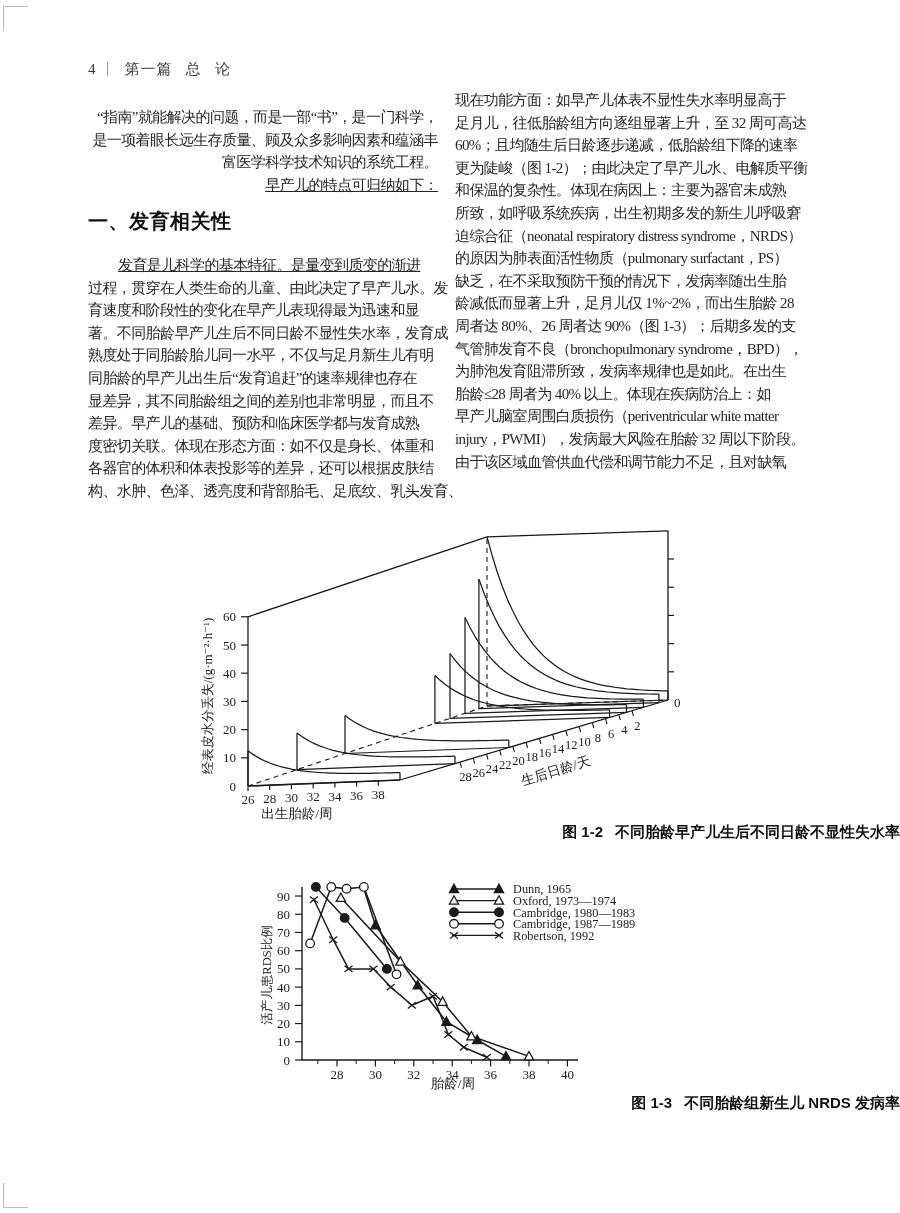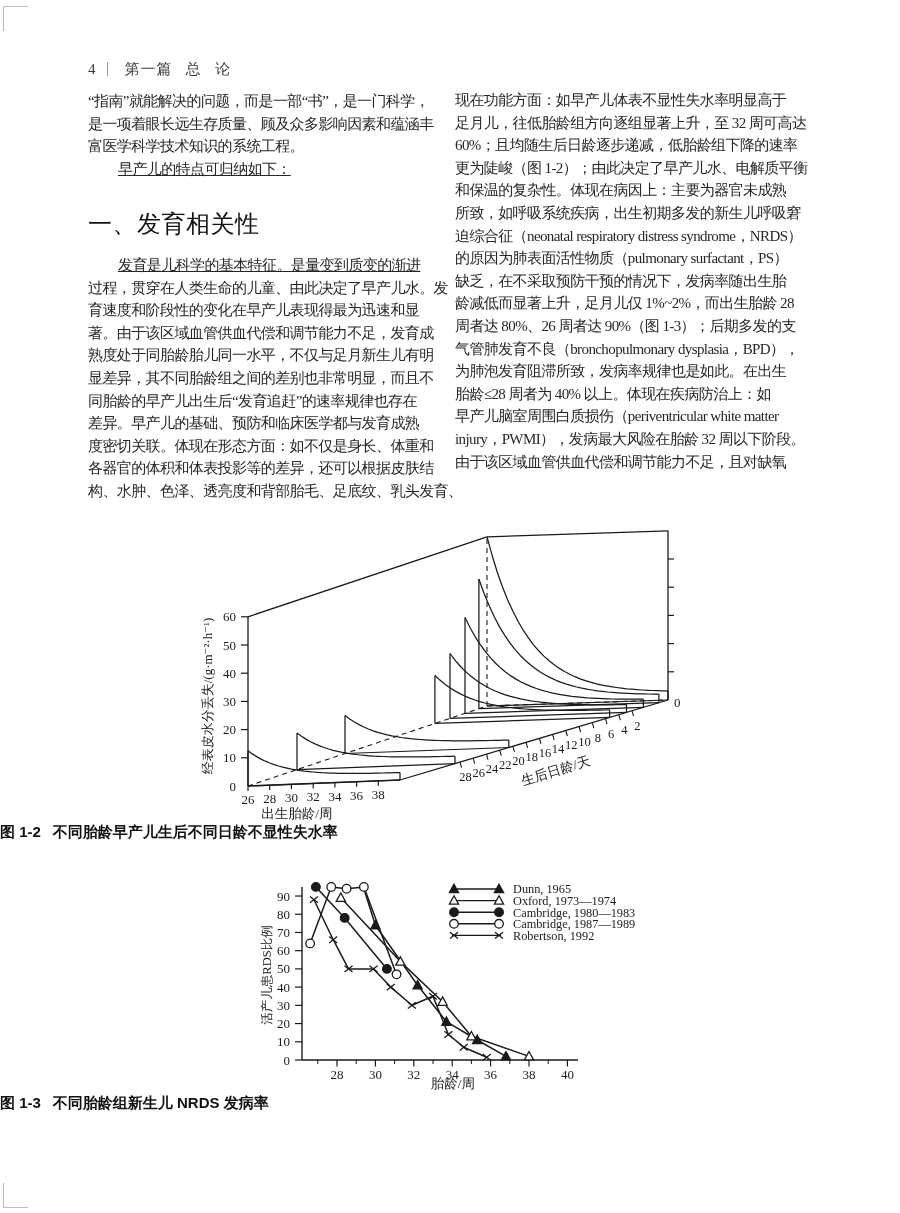--- a/index.html
+++ b/index.html
@@ -15,80 +15,80 @@
   .runhead .pgnum{margin-right:11px;}
   .runhead .divider{width:1px;height:14px;background:#9a9a9a;margin-right:17px;}
   .runhead .part{margin-right:13px;letter-spacing:1px;}
   .runhead .booktitle{word-spacing:9px;letter-spacing:1px;}
   
   .textblock{position:absolute;}
   .line{height:22.6px;line-height:22.6px;font-size:15px;letter-spacing:-0.6px;white-space:nowrap;}
   .line.indent{text-indent:30px;text-decoration:underline;}
   .sec-heading{position:absolute;left:88px;top:208px;width:350px;
                font-family:"Liberation Sans","DejaVu Sans",sans-serif;
-               font-weight:normal;font-size:24px;letter-spacing:0.5px;color:#111;}
+               font-weight:bold;font-size:20px;letter-spacing:0.5px;color:#111;}
   
   .figwrap{position:absolute;}
-  .figcaption{position:absolute;left:0;width:900px;text-align:left;
+  .figcaption{position:absolute;left:0;width:900px;text-align:right;
               font-family:"Liberation Sans","DejaVu Sans",sans-serif;
               font-weight:bold;font-size:15px;color:#111;}
   .figcaption .cap-label{margin-right:12px;}
   svg text{font-family:"Liberation Serif","DejaVu Serif",serif;fill:#1a1a1a;}
 </style>
 </head>
 <body>
 
 <div class="page">
 
   <div class="crop tl"></div>
   <div class="crop bl"></div>
 
   <div class="runhead">
     <span class="pgnum">4</span>
     <span class="divider"></span>
     <span class="part">第一篇</span>
     <span class="booktitle">总 论</span>
   </div>
 
-  <div class="textblock" style="left:88px;top:90px;width:350px;">
+  <div class="textblock" style="left:88px;top:106px;width:350px;text-align:right;">
       <div class="line">“指南”就能解决的问题，而是一部“书”，是一门科学，</div>
       <div class="line">是一项着眼长远生存质量、顾及众多影响因素和蕴涵丰</div>
       <div class="line">富医学科学技术知识的系统工程。</div>
       <div class="line indent">早产儿的特点可归纳如下：</div>
     </div>
 
   <div class="sec-heading">一、发育相关性</div>
 
   <div class="textblock" style="left:88px;top:254px;width:350px;">
       <div class="line indent">发育是儿科学的基本特征。是量变到质变的渐进</div>
       <div class="line">过程，贯穿在人类生命的儿童、由此决定了早产儿水。发</div>
       <div class="line">育速度和阶段性的变化在早产儿表现得最为迅速和显</div>
-      <div class="line">著。由于该区域血管供血代偿和调节能力不足，发育成</div>
+      <div class="line">著。不同胎龄早产儿生后不同日龄不显性失水率，发育成</div>
       <div class="line">熟度处于同胎龄胎儿同一水平，不仅与足月新生儿有明</div>
+      <div class="line">同胎龄的早产儿出生后“发育追赶”的速率规律也存在</div>
       <div class="line">显差异，其不同胎龄组之间的差别也非常明显，而且不</div>
-      <div class="line">同胎龄的早产儿出生后“发育追赶”的速率规律也存在</div>
       <div class="line">差异。早产儿的基础、预防和临床医学都与发育成熟</div>
       <div class="line">度密切关联。体现在形态方面：如不仅是身长、体重和</div>
       <div class="line">各器官的体积和体表投影等的差异，还可以根据皮肤结</div>
       <div class="line">构、水肿、色泽、透亮度和背部胎毛、足底纹、乳头发育、</div>
     </div>
 
   <div class="textblock" style="left:455px;top:89px;width:360px;">
       <div class="line">现在功能方面：如早产儿体表不显性失水率明显高于</div>
       <div class="line">足月儿，往低胎龄组方向逐组显著上升，至 32 周可高达</div>
       <div class="line">60%；且均随生后日龄逐步递减，低胎龄组下降的速率</div>
       <div class="line">更为陡峻（图 1-2）；由此决定了早产儿水、电解质平衡</div>
       <div class="line">和保温的复杂性。体现在病因上：主要为器官未成熟</div>
       <div class="line">所致，如呼吸系统疾病，出生初期多发的新生儿呼吸窘</div>
       <div class="line">迫综合征（neonatal respiratory distress syndrome，NRDS）</div>
       <div class="line">的原因为肺表面活性物质（pulmonary surfactant，PS）</div>
       <div class="line">缺乏，在不采取预防干预的情况下，发病率随出生胎</div>
       <div class="line">龄减低而显著上升，足月儿仅 1%~2%，而出生胎龄 28</div>
       <div class="line">周者达 80%、26 周者达 90%（图 1-3）；后期多发的支</div>
-      <div class="line">气管肺发育不良（bronchopulmonary dysplasia，BPD），</div>
+      <div class="line">气管肺发育不良（bronchopulmonary syndrome，BPD），</div>
       <div class="line">为肺泡发育阻滞所致，发病率规律也是如此。在出生</div>
       <div class="line">胎龄≤28 周者为 40% 以上。体现在疾病防治上：如</div>
       <div class="line">早产儿脑室周围白质损伤（periventricular white matter</div>
       <div class="line">injury，PWMI），发病最大风险在胎龄 32 周以下阶段。</div>
       <div class="line">由于该区域血管供血代偿和调节能力不足，且对缺氧</div>
     </div>
 
   <div class="figwrap" style="left:90px;top:528px;width:650px;height:295px;" id="fig12"><svg width="650" height="295" viewBox="0 0 650 295" xmlns="http://www.w3.org/2000/svg">
         <line x1="158.0" y1="258.0" x2="158.0" y2="88.8" stroke-width="1.3" stroke="#1a1a1a" fill="none"></line>
         <line x1="158.0" y1="88.8" x2="397.0" y2="8.8" stroke-width="1.3" stroke="#1a1a1a" fill="none"></line>

